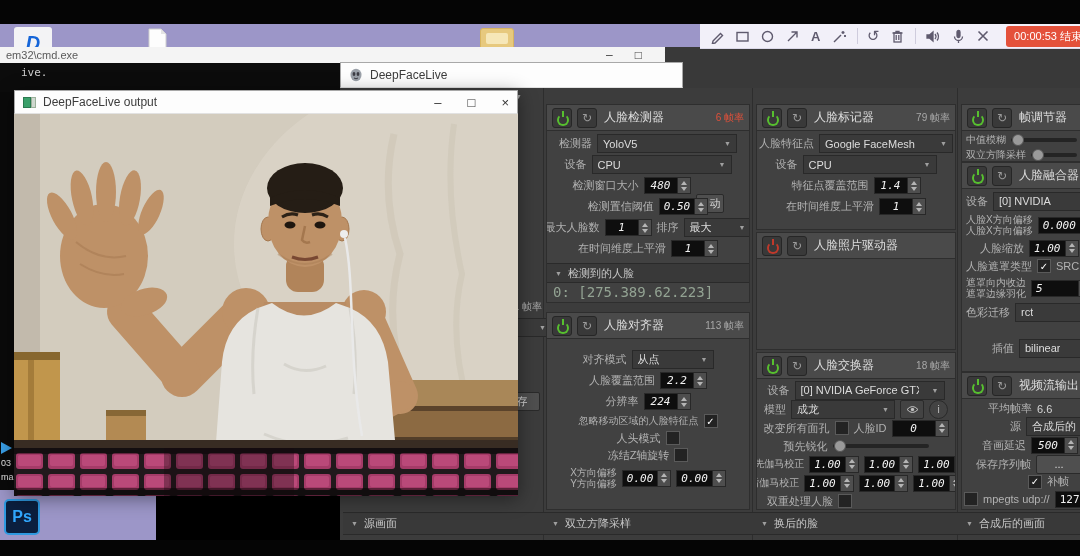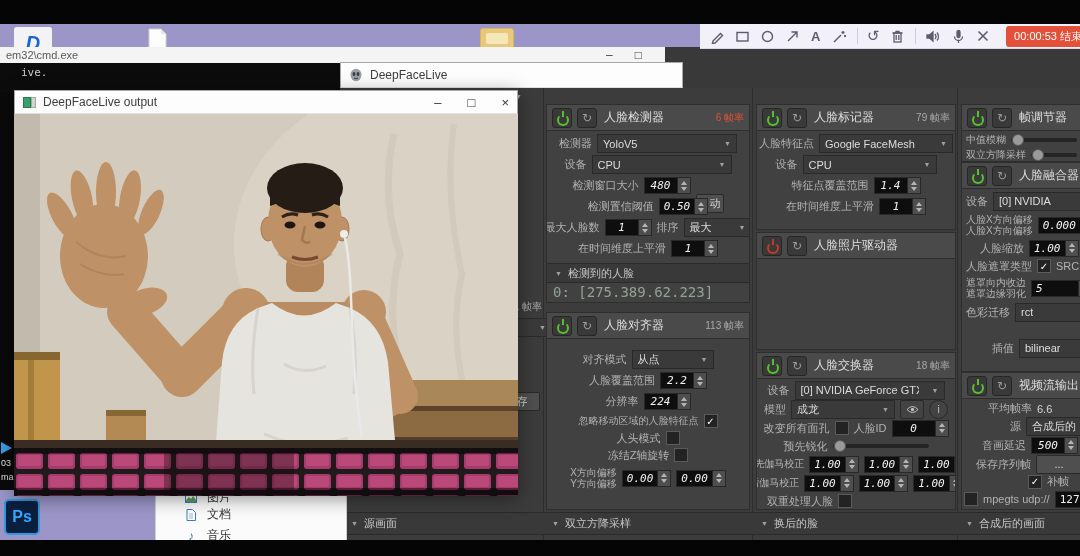--- a/index.html
+++ b/index.html
@@ -604,45 +604,20 @@
   </div>
   <div class="secbar" style="left:753px;top:512px;width:203px;height:21px;">
     <span class="c">▼</span>
     <span>换后的脸</span>
   </div>
   <div class="secbar" style="left:958px;top:512px;width:122px;height:21px;">
     <span class="c">▼</span>
     <span>合成后的画面</span>
   </div>
 
-  <div class="abs filepanel" style="left:155px;top:489px;width:190px;height:51px;">
-    <div class="fitem" style="height:14px;overflow:hidden;">
-      <span class="fico">
-        <svg width="12" height="11" viewBox="0 0 12 11">
-            <rect x="0.5" y="0.5" width="11" height="10" fill="#fff" stroke="#3a78c8"></rect>
-            <path d="M1 8 L4 5 L6 7 L8 4 L11 8 V10 H1 Z" fill="#5aa05a"></path>
-            <circle cx="3.5" cy="3" r="1.2" fill="#e8b23a"></circle>
-          </svg>
-      </span>
-      <span>图片</span>
-    </div>
-    <div class="fitem">
-      <span class="fico">
-        <svg width="10" height="12" viewBox="0 0 10 12">
-            <path d="M1 0.5 h5.5 L9.5 3.5 V11.5 H1 Z" fill="#fff" stroke="#3a78c8"></path>
-            <path d="M3 5 h4 M3 7 h4 M3 9 h4" stroke="#9ab8dd"></path>
-          </svg>
-      </span>
-      <span>文档</span>
-    </div>
-    <div class="fitem">
-      <span class="fico">♪</span>
-      <span>音乐</span>
-    </div>
-  </div>
 
   <div class="abs outwin" style="left:14px;top:90px;width:504px;height:404px;">
     <div class="win-title" style="height:22px;">
       <svg width="13" height="11" viewBox="0 0 13 11">
         <rect x="0.5" y="0.5" width="7" height="10" fill="#3aa06a" stroke="#2a7a50"></rect>
         <rect x="8.5" y="0.5" width="4" height="10" fill="#cfd8cf" stroke="#9ab09a"></rect>
       </svg>
       <span>DeepFaceLive output</span>
       <span class="win-ctl">
         <span>–</span>

